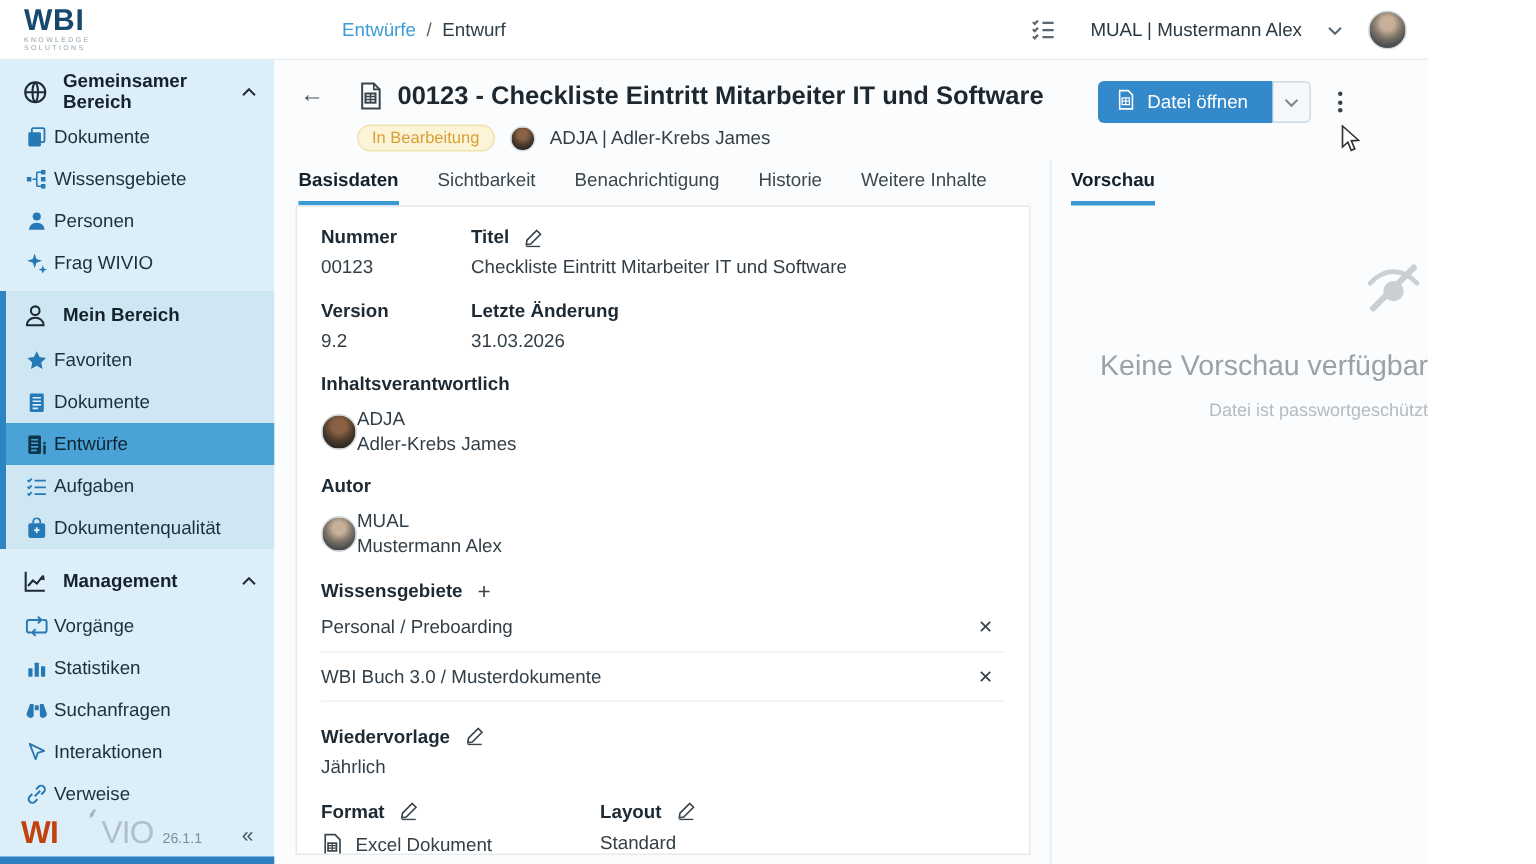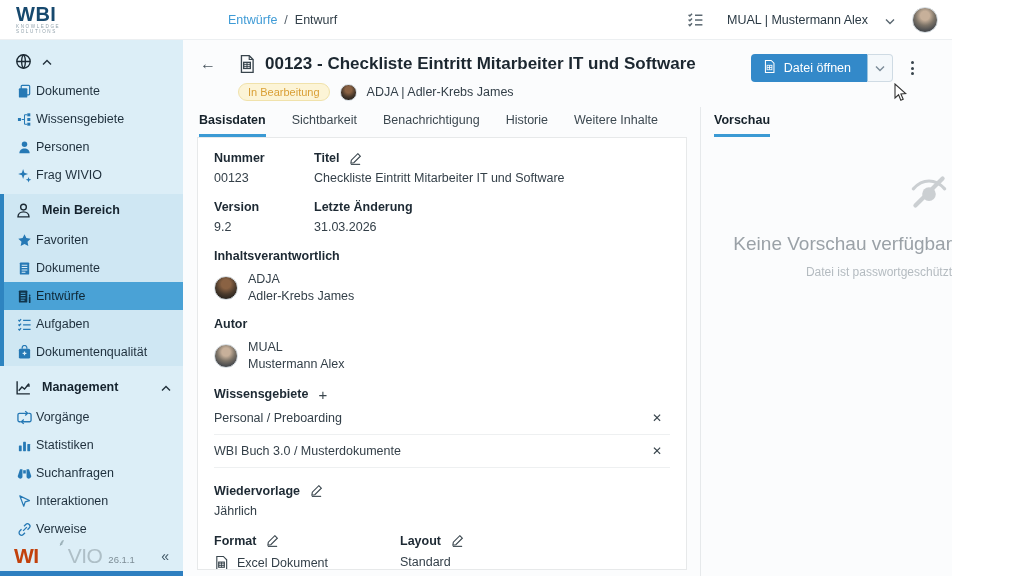--- a/index.html
+++ b/index.html
@@ -56,21 +56,21 @@
   
   .main { flex:1; background:#fbfcfd; display:flex; flex-direction:column; position:relative; overflow:hidden; }
   .doc-header { padding:14px 0 0 14px; position:relative; }
   .dh-row1 { display:flex; align-items:center; gap:9px; }
   .back { color:#4a565f; font-size:16px; cursor:pointer; width:22px; text-align:center; }
   .dh-ico { color:#39454d; display:flex; margin-left:10px; }
   .doc-title { font-size:17px; font-weight:700; color:#1c2730; }
   .dh-row2 { display:flex; align-items:center; gap:10px; margin:9px 0 0 41px; }
   .badge { background:#fcf4d6; border:1px solid #f0e2ab; color:#d99f36; font-size:11px; padding:2px 9px; border-radius:9px; }
   .owner { font-size:12.5px; color:#333f48; }
-  .btn-cluster { position:absolute; top:14px; right:34px; display:flex; align-items:center; }
+  .btn-cluster { position:absolute; top:14px; right:53px; display:flex; align-items:center; }
   .btn-main { background:#3389c9; color:#fff; border:none; font-size:12.5px; font-family:inherit; height:28px; padding:0 16px 0 12px; border-radius:4px 0 0 4px; display:flex; align-items:center; gap:8px; cursor:pointer; }
   .btn-chev { background:#f4f8fb; border:1px solid #cfdbe4; border-left:1px solid #9ec4dd; height:28px; width:26px; border-radius:0 4px 4px 0; display:flex; align-items:center; justify-content:center; color:#7b8b97; cursor:pointer; }
   .kebab { margin-left:14px; display:flex; flex-direction:column; gap:2.5px; cursor:pointer; padding:4px; }
   .kebab i { width:3px; height:3px; border-radius:50%; background:#39454d; }
 
   .content-row { display:flex; flex:1; margin-top:6px; min-height:0; }
   .left-col { flex:1; display:flex; flex-direction:column; padding:0 13px 0 14px; min-width:0; }
   .tabs { display:flex; gap:26px; font-size:12.5px; color:#3c4850; padding-left:2px; }
   .tab { padding:6px 0 7px; cursor:pointer; border-bottom:3px solid transparent; }
   .tab.active { font-weight:700; color:#16222b; border-bottom-color:#3b9ad4; }
@@ -78,21 +78,21 @@
 
   
   .card { background:#fff; border:1px solid #e7e9ea; flex:1; margin-bottom:6px; padding:13px 16px; overflow:hidden; font-size:12.5px; }
   .flabel { font-weight:700; color:#1d2933; display:flex; align-items:center; gap:10px; }
   .fval { color:#333f48; margin-top:6px; }
   .frow { display:flex; margin-bottom:15px; }
   .fcol1 { width:100px; flex-shrink:0; }
   .fcol2 { flex:1; }
   .edit-ic, .plus-ic { color:#39454d; cursor:pointer; display:flex; }
   .plus-ic { font-size:15px; font-weight:400; line-height:1; }
-  .person-line { display:flex; align-items:center; gap:10px; margin-top:8px; }
+  .person-line { display:flex; align-items:center; margin-top:8px; }
   .person-txt { line-height:1.35; color:#333f48; }
   .kb-row { display:flex; align-items:center; border-bottom:1px solid #eef0f1; padding:9px 2px 9px 0; color:#333f48; }
   .kb-row:last-of-type { border-bottom:1px solid #eef0f1; }
   .kb-x { margin-left:auto; color:#39454d; cursor:pointer; font-size:12px; padding:0 6px; }
   .sec-gap { margin-top:18px; }
   .fmt-val { display:flex; align-items:center; gap:8px; margin-top:7px; color:#333f48; }
   .fmt-ic { color:#39454d; display:flex; }
 
   
   .preview { width:251px; flex-shrink:0; padding-left:13px; display:flex; flex-direction:column; }
@@ -148,20 +148,21 @@
     <aside class="sidebar">
 
       <div class="sb-group">
         <div class="sb-header">
           <span class="hic">
             <svg width="17" height="17" viewBox="0 0 16 16" fill="none" stroke="currentColor" stroke-width="1.3">
                 <circle cx="8" cy="8" r="6.3"></circle>
                 <path d="M1.7 8h12.6M8 1.7c2.3 2.1 2.3 10.5 0 12.6M8 1.7c-2.3 2.1-2.3 10.5 0 12.6"></path>
               </svg>
           </span>
+          <span class="lbl">Gemeinsamer Bereich</span>
           <span><svg width="10" height="7" viewBox="0 0 10 7" fill="none" stroke="#22313c" stroke-width="1.4">
                 <path d="M1 5.5l4-4 4 4"></path>
               </svg></span>
         </div>
         <div class="sb-item">
           <span class="iic">
             <svg width="15" height="15" viewBox="0 0 16 16">
                 <rect x="4.5" y="1.5" width="9" height="10" rx="1" fill="none" stroke="currentColor" stroke-width="1.3"></rect>
                 <rect x="2" y="4.5" width="9" height="10" rx="1" fill="currentColor"></rect>
               </svg>

